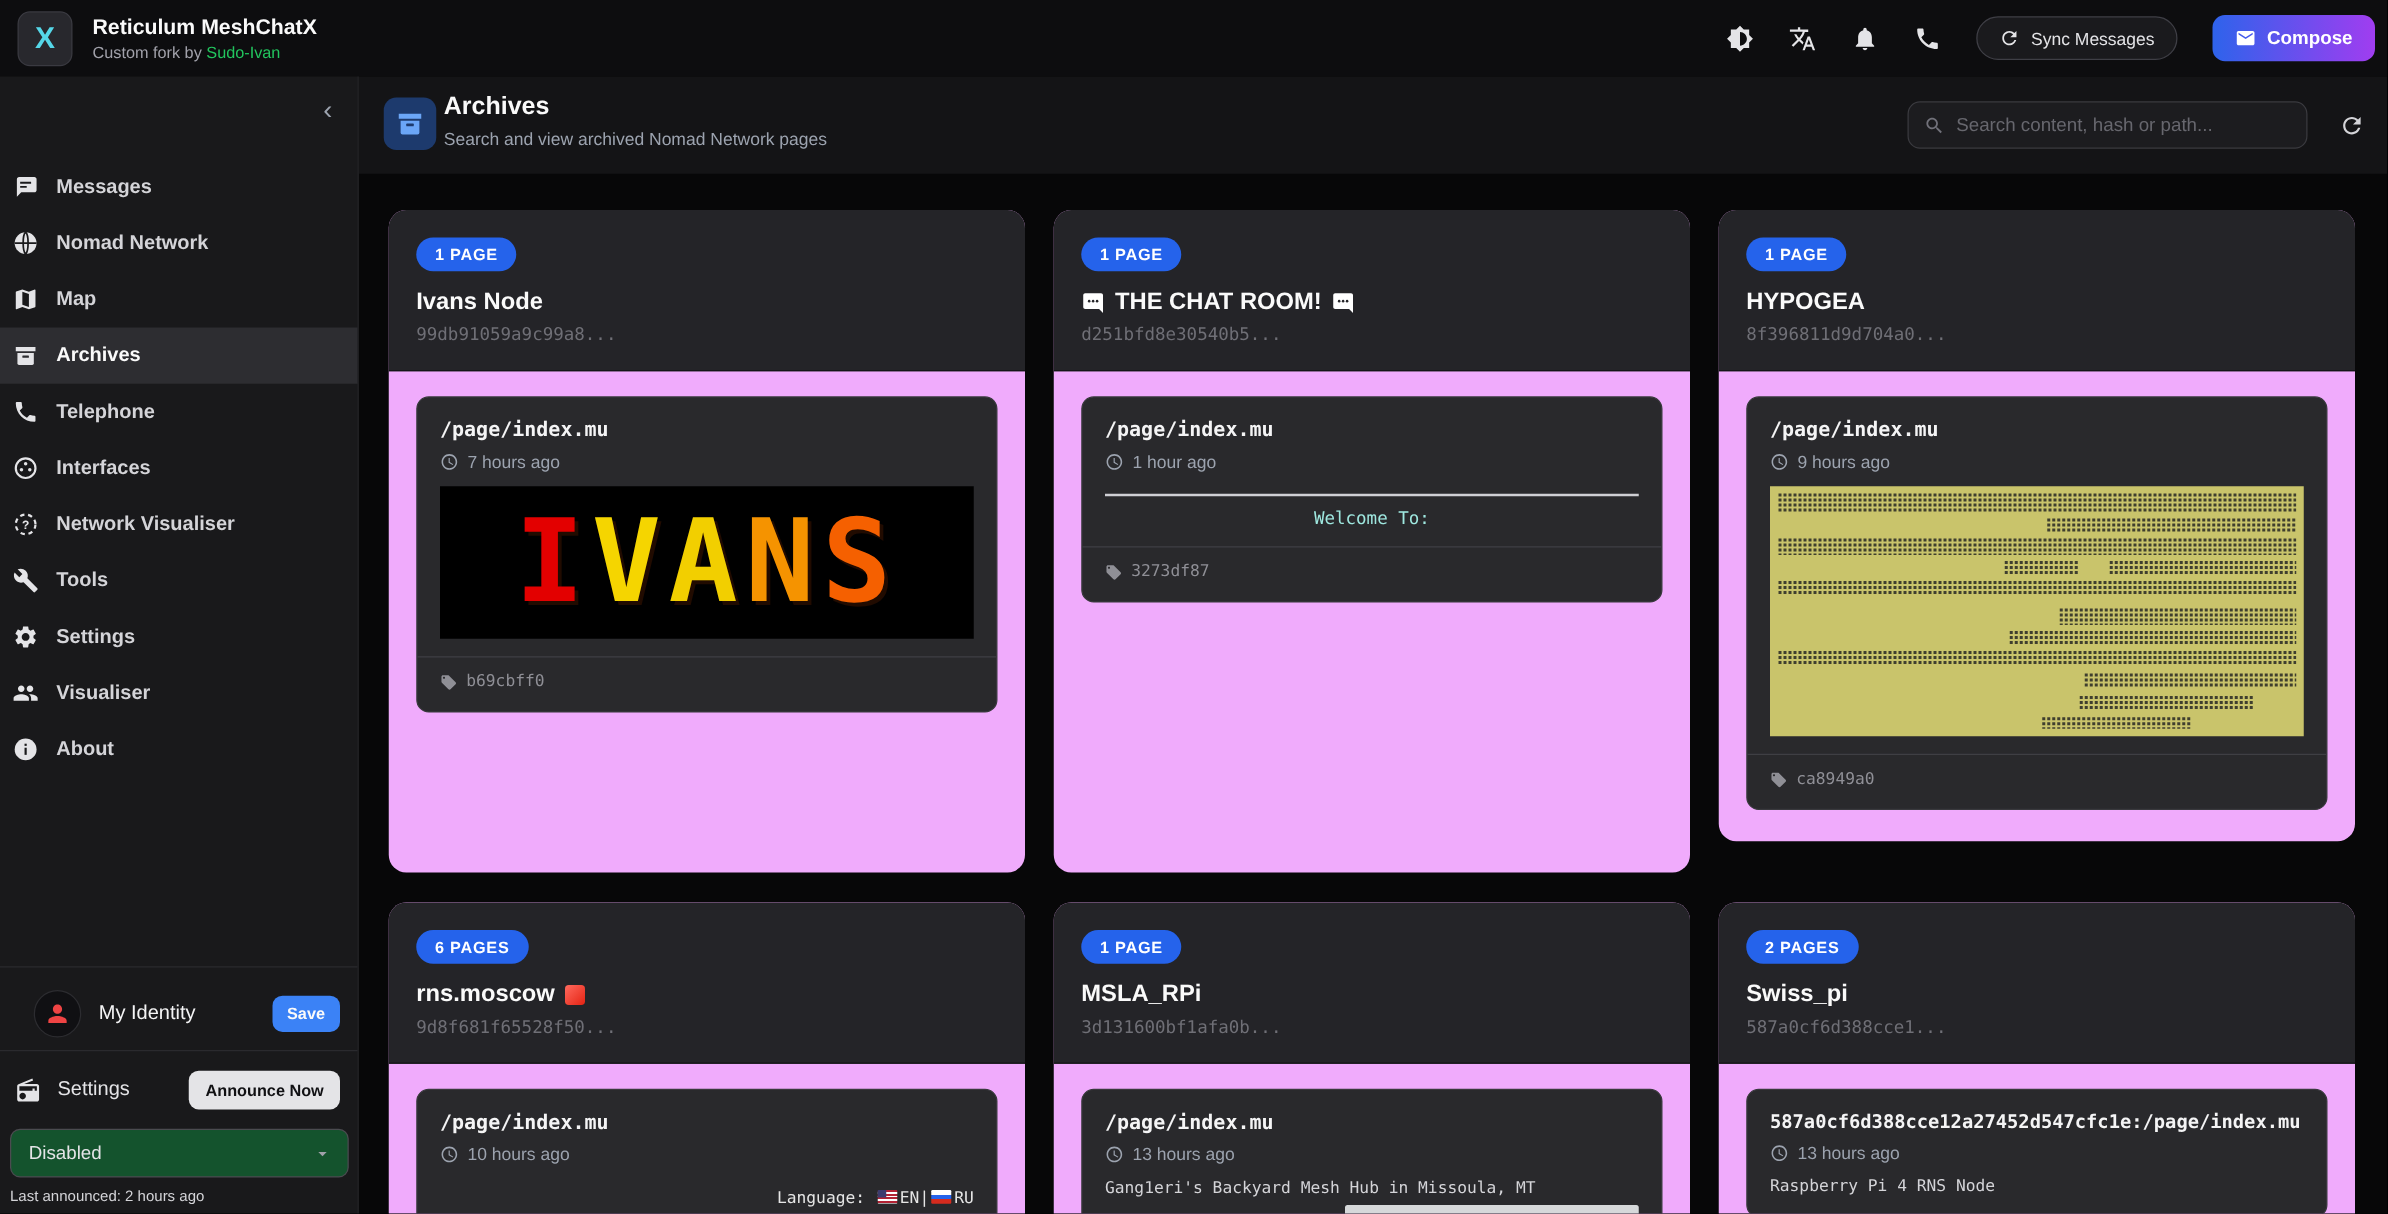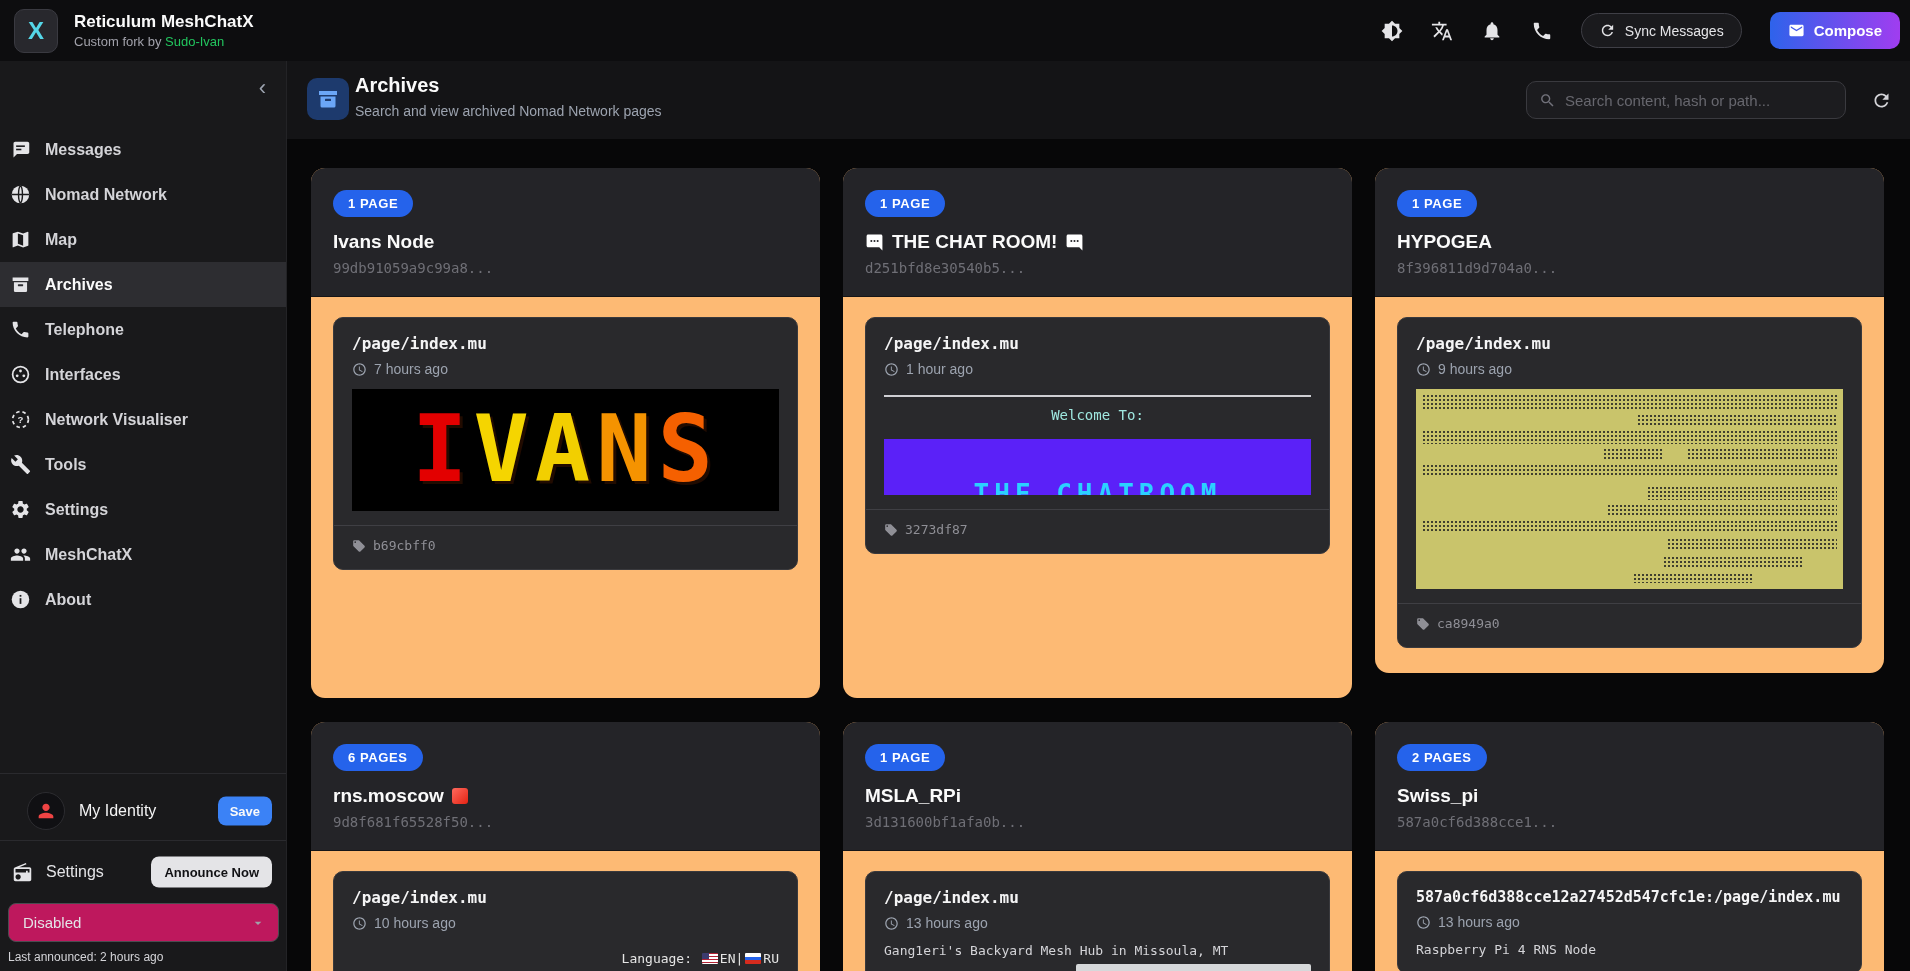--- a/index.html
+++ b/index.html
@@ -52,21 +52,21 @@
               font-size:13px; font-weight:bold; padding:7px 12px; cursor:pointer; }
   .announce-row { position:absolute; left:0; top:791px; width:100%; height:40px;
                   display:flex; align-items:center; padding-left:12px; gap:13px; }
   .announce-row .nicon { width:21px; height:21px; color:#e4e4e7; }
   .announce-row .nicon svg { width:100%; height:100%; }
   .announce-label { font-size:16px; color:#e4e4e7; }
   .announce-now-btn { position:absolute; right:14px; top:50%; transform:translateY(-50%);
                       background:#e4e4e7; color:#111114; border:none; border-radius:8px;
                       font-size:13px; font-weight:bold; padding:8px 13px; cursor:pointer; }
   .mode-select { position:absolute; left:8px; top:842px; width:271px; height:39px;
-                 background:#be185d; border:1px solid #4b4b50; border-radius:8px;
+                 background:#14532d; border:1px solid #4b4b50; border-radius:8px;
                  display:flex; align-items:center; padding:0 12px 0 14px;
                  color:#e4e4e7; font-size:15px; cursor:pointer;gap:21px; }
   .mode-select .chev { margin-left:auto; width:16px; height:16px; color:#a1a1aa; }
   .last-announced { position:absolute; left:8px; top:889px; font-size:12px; color:#d4d4d8; }
 
   
   .main { position:absolute; left:287px; top:61px; right:0; bottom:0; background:#070708; overflow:hidden; }
   .main-header { position:absolute; left:0; top:0; width:100%; height:78px; background:#141416; }
   .head-icon { position:absolute; left:20px; top:17px; width:42px; height:42px; border-radius:10px;
                background:#1d3a6d; display:flex; align-items:center; justify-content:center; }
@@ -80,21 +80,21 @@
   .search-box svg { width:17px; height:17px; color:#71717a; flex:0 0 auto; }
   .search-box input { flex:1; background:transparent; border:none; outline:none;
                       color:#e5e5e5; font-size:15px; font-family:"Liberation Sans", sans-serif; }
   .search-box input::placeholder { color:#67676e; }
   .refresh-btn { position:absolute; right:18px; top:29px; width:21px; height:21px; color:#d4d4d8; cursor:pointer; }
   .refresh-btn svg { width:100%; height:100%; }
 
   
   .cards-grid { position:absolute; left:24px; top:107px; width:1573px;
                 display:grid; grid-template-columns:repeat(3,509px); column-gap:23px; row-gap:24px; }
-  .card { border-radius:14px; background:#fdba74; overflow:hidden; height:530px; cursor:pointer; }
+  .card { border-radius:14px; background:#f0abfc; overflow:hidden; height:530px; cursor:pointer; }
   .card:nth-child(3) { height:505px; }
   .card-head { background:#242428; padding:22px 22px 20px 22px; border-bottom:1px solid #151517; }
   .badge { display:inline-block; background:#2563eb; color:#fff; font-size:13px; font-weight:bold;
            letter-spacing:.6px; padding:6px 15px; border-radius:999px; }
   .card-title { margin-top:14px; font-size:19px; font-weight:bold; color:#fafafa;
                 display:flex; align-items:center; gap:8px; }
   .card-hash { margin-top:7px; font-family:"DejaVu Sans Mono", monospace; font-size:14px; color:#6f6f76; }
   .card-body { padding:20px 22px; }
   .inner { background:#29292c; border:1px solid #39393d; border-radius:10px; padding:16px 18px; }
   .path { font-family:"DejaVu Sans Mono", monospace; font-weight:bold; font-size:16px; color:#f4f4f5;
@@ -254,21 +254,21 @@
       <div class="nav-item">
         <span class="nicon"><svg viewBox="0 0 24 24" fill="currentColor">
               <path d="M19.14 12.94c.04-.3.06-.61.06-.94 0-.32-.02-.64-.07-.94l2.03-1.58c.18-.14.23-.41.12-.61l-1.92-3.32c-.12-.22-.37-.29-.59-.22l-2.39.96c-.5-.38-1.03-.7-1.62-.94l-.36-2.54c-.04-.24-.24-.41-.48-.41h-3.84c-.24 0-.43.17-.47.41l-.36 2.54c-.59.24-1.13.57-1.62.94l-2.39-.96c-.22-.08-.47 0-.59.22L2.74 8.87c-.12.21-.08.47.12.61l2.03 1.58c-.05.3-.09.63-.09.94s.02.64.07.94l-2.03 1.58c-.18.14-.23.41-.12.61l1.92 3.32c.12.22.37.29.59.22l2.39-.96c.5.38 1.03.7 1.62.94l.36 2.54c.05.24.24.41.48.41h3.84c.24 0 .44-.17.47-.41l.36-2.54c.59-.24 1.13-.56 1.62-.94l2.39.96c.22.08.47 0 .59-.22l1.92-3.32c.12-.22.07-.47-.12-.61l-2.01-1.58zM12 15.6c-1.98 0-3.6-1.62-3.6-3.6s1.62-3.6 3.6-3.6 3.6 1.62 3.6 3.6-1.62 3.6-3.6 3.6z"></path>
             </svg></span>
         <span>Settings</span>
       </div>
       <div class="nav-item">
         <span class="nicon"><svg viewBox="0 0 24 24" fill="currentColor">
               <path d="M16 11c1.66 0 2.99-1.34 2.99-3S17.66 5 16 5c-1.66 0-3 1.34-3 3s1.34 3 3 3zm-8 0c1.66 0 2.99-1.34 2.99-3S9.66 5 8 5C6.34 5 5 6.34 5 8s1.34 3 3 3zm0 2c-2.33 0-7 1.17-7 3.5V19h14v-2.5c0-2.33-4.67-3.5-7-3.5zm8 0c-.29 0-.62.02-.97.05 1.16.84 1.97 1.97 1.97 3.45V19h6v-2.5c0-2.33-4.67-3.5-7-3.5z"></path>
             </svg></span>
-        <span>MeshChatX</span>
+        <span>Visualiser</span>
       </div>
       <div class="nav-item">
         <span class="nicon"><svg viewBox="0 0 24 24" fill="currentColor">
               <circle cx="12" cy="12" r="10"></circle>
               <rect x="11" y="10.5" width="2" height="6.5" fill="#1a1a1c"></rect>
               <rect x="11" y="6.8" width="2" height="2" fill="#1a1a1c"></rect>
             </svg></span>
         <span>About</span>
       </div>
     </div>
@@ -388,23 +388,20 @@
             <div class="path">/page/index.mu</div>
             <div class="time-row">
               <svg viewBox="0 0 24 24" fill="currentColor">
                   <path d="M11.99 2C6.47 2 2 6.48 2 12s4.47 10 9.99 10C17.52 22 22 17.52 22 12S17.52 2 11.99 2zM12 20c-4.42 0-8-3.58-8-8s3.58-8 8-8 8 3.58 8 8-3.58 8-8 8zm.5-13H11v6l5.25 3.15.75-1.23-4.5-2.67z"></path>
                 </svg>
               <span>1 hour ago</span>
             </div>
             <div class="prev-chat">
               <div class="chat-hr"></div>
               <div class="chat-welcome" style="color: rgb(159, 232, 224);">Welcome To:</div>
-              <div class="chat-banner" style="background: rgb(91, 33, 248);">
-                <div class="chat-banner-text" style="color: rgb(43, 209, 255);">THE CHATROOM</div>
-              </div>
             </div>
             <div class="tag-divider"></div>
             <div class="tag-row">
               <svg viewBox="0 0 24 24" fill="currentColor">
                   <path d="M21.41 11.58l-9-9C12.05 2.22 11.55 2 11 2H4c-1.1 0-2 .9-2 2v7c0 .55.22 1.05.59 1.42l9 9c.36.36.86.58 1.41.58.55 0 1.05-.22 1.41-.59l7-7c.37-.36.59-.86.59-1.41 0-.55-.23-1.06-.59-1.42zM5.5 7C4.67 7 4 6.33 4 5.5S4.67 4 5.5 4 7 4.67 7 5.5 6.33 7 5.5 7z"></path>
                 </svg>
               <span>3273df87</span>
             </div>
           </div>
         </div>

